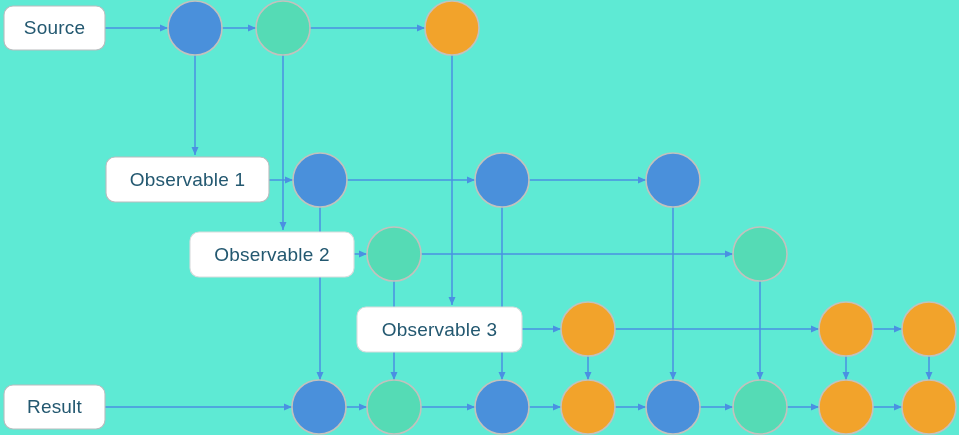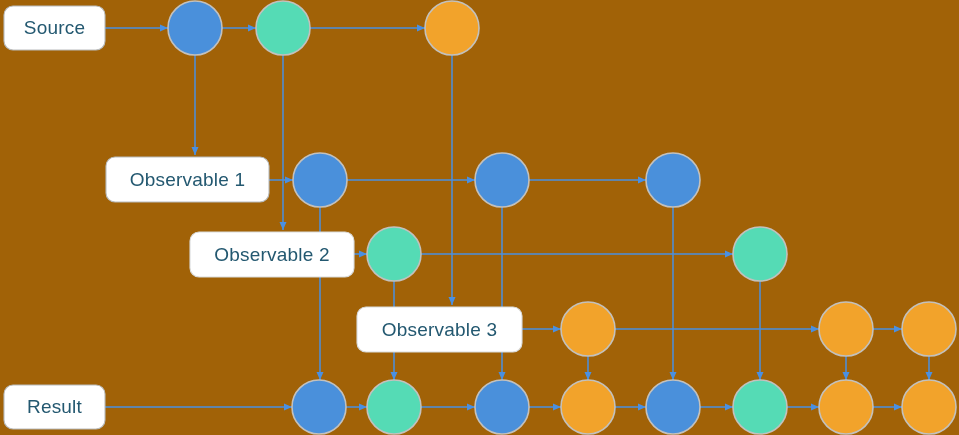--- a/index.html
+++ b/index.html
@@ -7,21 +7,21 @@
     padding: 0;
     background: #ffffff;
   }
   body {
     font-family: "Liberation Sans", sans-serif;
   }
   #stage {
     position: relative;
     width: 959px;
     height: 435px;
-    background: #a16207;
+    background: #5eead4;
     overflow: hidden;
   }
   #diagram-svg {
     position: absolute;
     left: 0;
     top: 0;
     width: 959px;
     height: 435px;
   }
   .lane-label-text {

